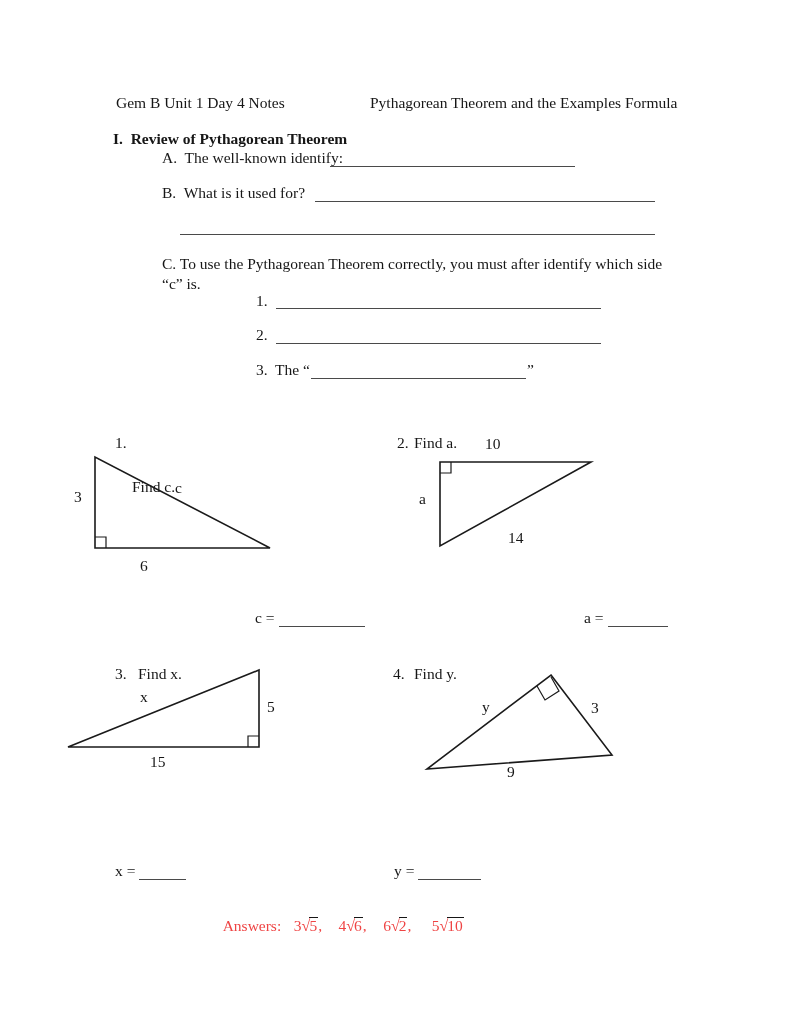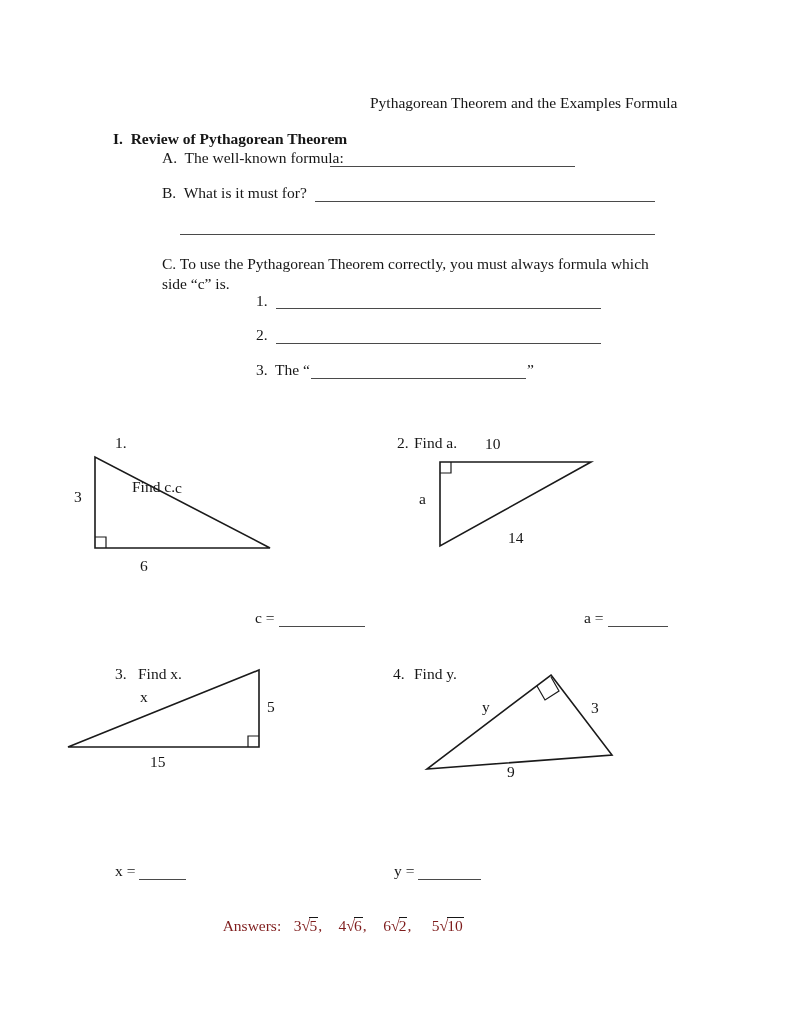--- a/index.html
+++ b/index.html
@@ -40,21 +40,21 @@
     stroke-linecap: square;
   }
   .tri-thin {
     stroke: #1a1a1a;
     stroke-width: 1.2;
     fill: none;
   }
   .ans-row {
     font-family: "Liberation Serif", "DejaVu Serif", serif;
     font-size: 15.5px;
-    color: #7f1d1d;
+    color: #ef4444;
     white-space: pre;
   }
   .rad {
     display: inline-block;
     position: relative;
     padding-left: 1px;
   }
   .rad .radsym { font-size: 16px; }
   .rad .radarg {
     border-top: 1px solid #161616;
@@ -62,32 +62,33 @@
     margin-left: -1px;
     display: inline-block;
     line-height: 16px;
   }
 </style>
 </head>
 <body>
 
 <div id="page">
 
+  <div class="abs txt" style="left:116px; top:93px;">Gem B Unit 1 Day 4 Notes</div>
   <div class="abs txt" style="left:370px; top:93px;">Pythagorean Theorem and the Examples Formula</div>
 
   <div class="abs txt" style="left:113px; top:129px;font-weight:bold;">I.  Review of Pythagorean Theorem</div>
 
-  <div class="abs txt" style="left:162px; top:148px;">A.  The well-known formula:</div>
+  <div class="abs txt" style="left:162px; top:148px;">A.  The well-known identify:</div>
   <div class="rule" style="left:330px; top:166px; width:245px;"></div>
 
-  <div class="abs txt" style="left:162px; top:183px;">B.  What is it must for?</div>
+  <div class="abs txt" style="left:162px; top:183px;">B.  What is it used for?</div>
   <div class="rule" style="left:315px; top:201px; width:340px;"></div>
   <div class="rule" style="left:180px; top:234px; width:475px;"></div>
 
-  <div class="abs txt txt-wrap" style="left:162px; top:254px; width:505px; text-indent:0;">C.  To use the Pythagorean Theorem correctly, you must always formula which side “c” is.</div>
+  <div class="abs txt txt-wrap" style="left:162px; top:254px; width:505px; text-indent:0;">C.  To use the Pythagorean Theorem correctly, you must after identify which side “c” is.</div>
 
   <div class="abs txt" style="left:256px; top:291px;">1.</div>
   <div class="rule" style="left:276px; top:308px; width:325px;"></div>
 
   <div class="abs txt" style="left:256px; top:325px;">2.</div>
   <div class="rule" style="left:276px; top:343px; width:325px;"></div>
 
   <div class="abs txt" style="left:256px; top:360px;text-align:center;">3.  The “</div>
   <div class="rule" style="left:311px; top:378px; width:215px;"></div>
   <div class="abs txt" style="left:527px; top:360px;">”</div>

